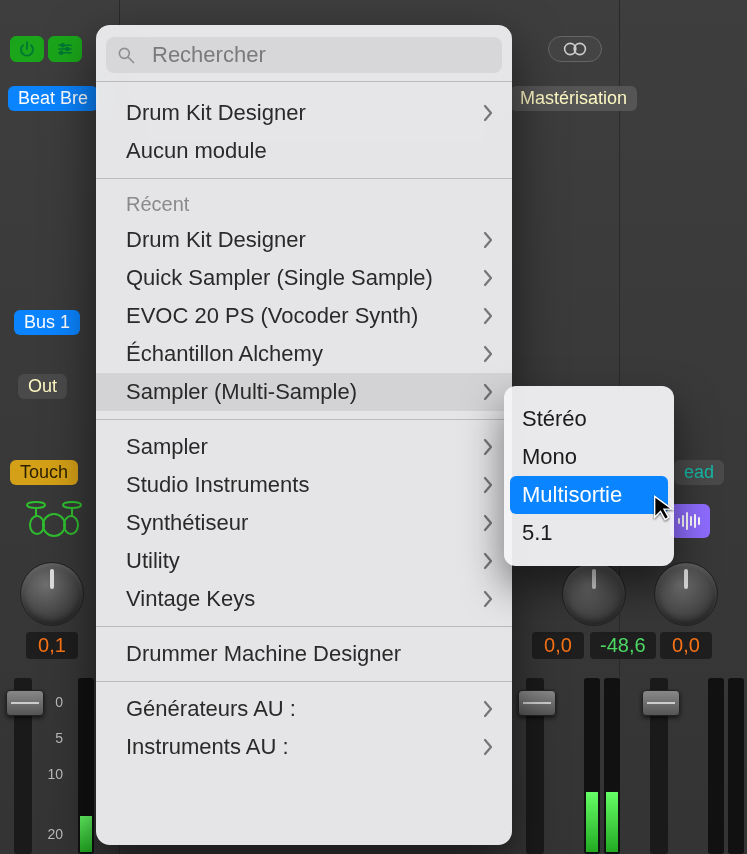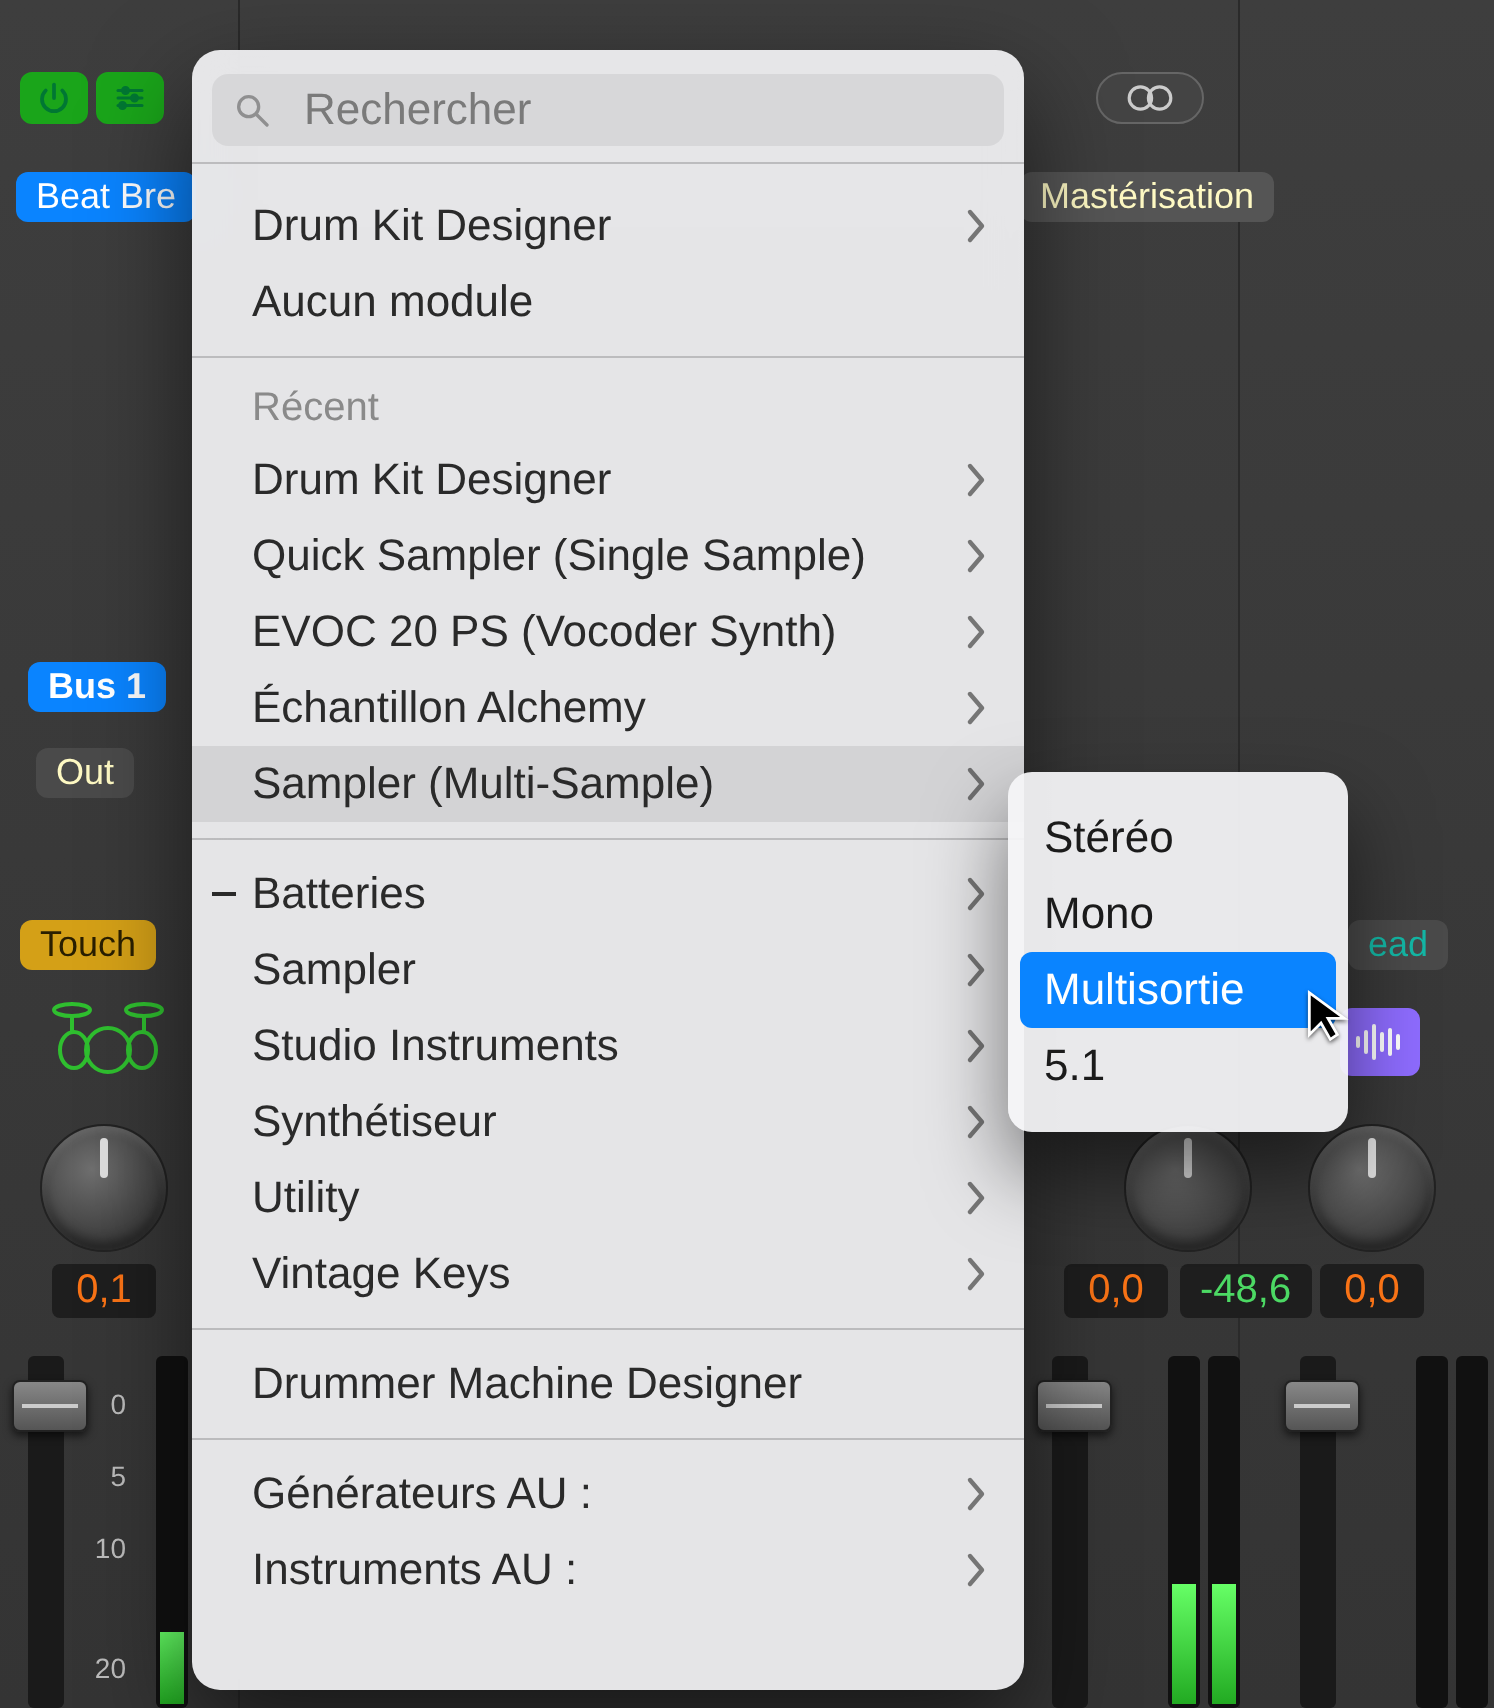--- a/index.html
+++ b/index.html
@@ -102,21 +102,21 @@
   <span class="tag blue" style="top:86px; left:8px;">Beat Bre</span>
   <span class="tag gray" style="top:86px; left:510px;">Mastérisation</span>
 
   <span class="tag stereo-pill" style="top:36px; left:548px;">
     <svg viewBox="0 0 40 20" width="36" height="18">
         <circle cx="14" cy="10" r="7" fill="none" stroke="#ccc" stroke-width="2"></circle>
         <circle cx="26" cy="10" r="7" fill="none" stroke="#ccc" stroke-width="2"></circle>
       </svg>
   </span>
 
-  <span class="tag blue" style="top:331px; left:14px;font-weight:bold;">Bus 1</span>
+  <span class="tag blue" style="top:310px; left:14px;">Bus 1</span>
   <span class="tag gray" style="top:374px; left:18px; background:#4a4a4a; border-radius:6px;">Out</span>
   <span class="tag yellow" style="top:460px; left:10px;">Touch</span>
   <span class="tag" style="top:460px; left:674px; background:#4a4a4a; color:#14b8a6; border-radius:6px;">ead</span>
 
   <span class="drumkit-icon" style="top:495px; left:24px;">
     <svg viewBox="0 0 60 44">
         <g stroke="#2fbf2f" stroke-width="2" fill="none">
           <circle cx="30" cy="30" r="11"></circle>
           <ellipse cx="13" cy="30" rx="7" ry="9"></ellipse>
           <ellipse cx="47" cy="30" rx="7" ry="9"></ellipse>
@@ -245,28 +245,20 @@
       </div>
       <div class="mi hover">
         <span class="lbl">Sampler (Multi-Sample)</span>
         <span class="chev">
           <svg viewBox="0 0 12 18">
             <path d="M3 2 L9 9 L3 16" fill="none" stroke="#3a3a3a" stroke-width="2.2" stroke-linecap="round" stroke-linejoin="round"></path>
           </svg>
         </span>
       </div>
       <div class="sep"></div>
-      <div class="mi disc">
-        <span class="lbl">Batteries</span>
-        <span class="chev">
-          <svg viewBox="0 0 12 18">
-            <path d="M3 2 L9 9 L3 16" fill="none" stroke="#3a3a3a" stroke-width="2.2" stroke-linecap="round" stroke-linejoin="round"></path>
-          </svg>
-        </span>
-      </div>
       <div class="mi">
         <span class="lbl">Sampler</span>
         <span class="chev">
           <svg viewBox="0 0 12 18">
             <path d="M3 2 L9 9 L3 16" fill="none" stroke="#3a3a3a" stroke-width="2.2" stroke-linecap="round" stroke-linejoin="round"></path>
           </svg>
         </span>
       </div>
       <div class="mi">
         <span class="lbl">Studio Instruments</span>

